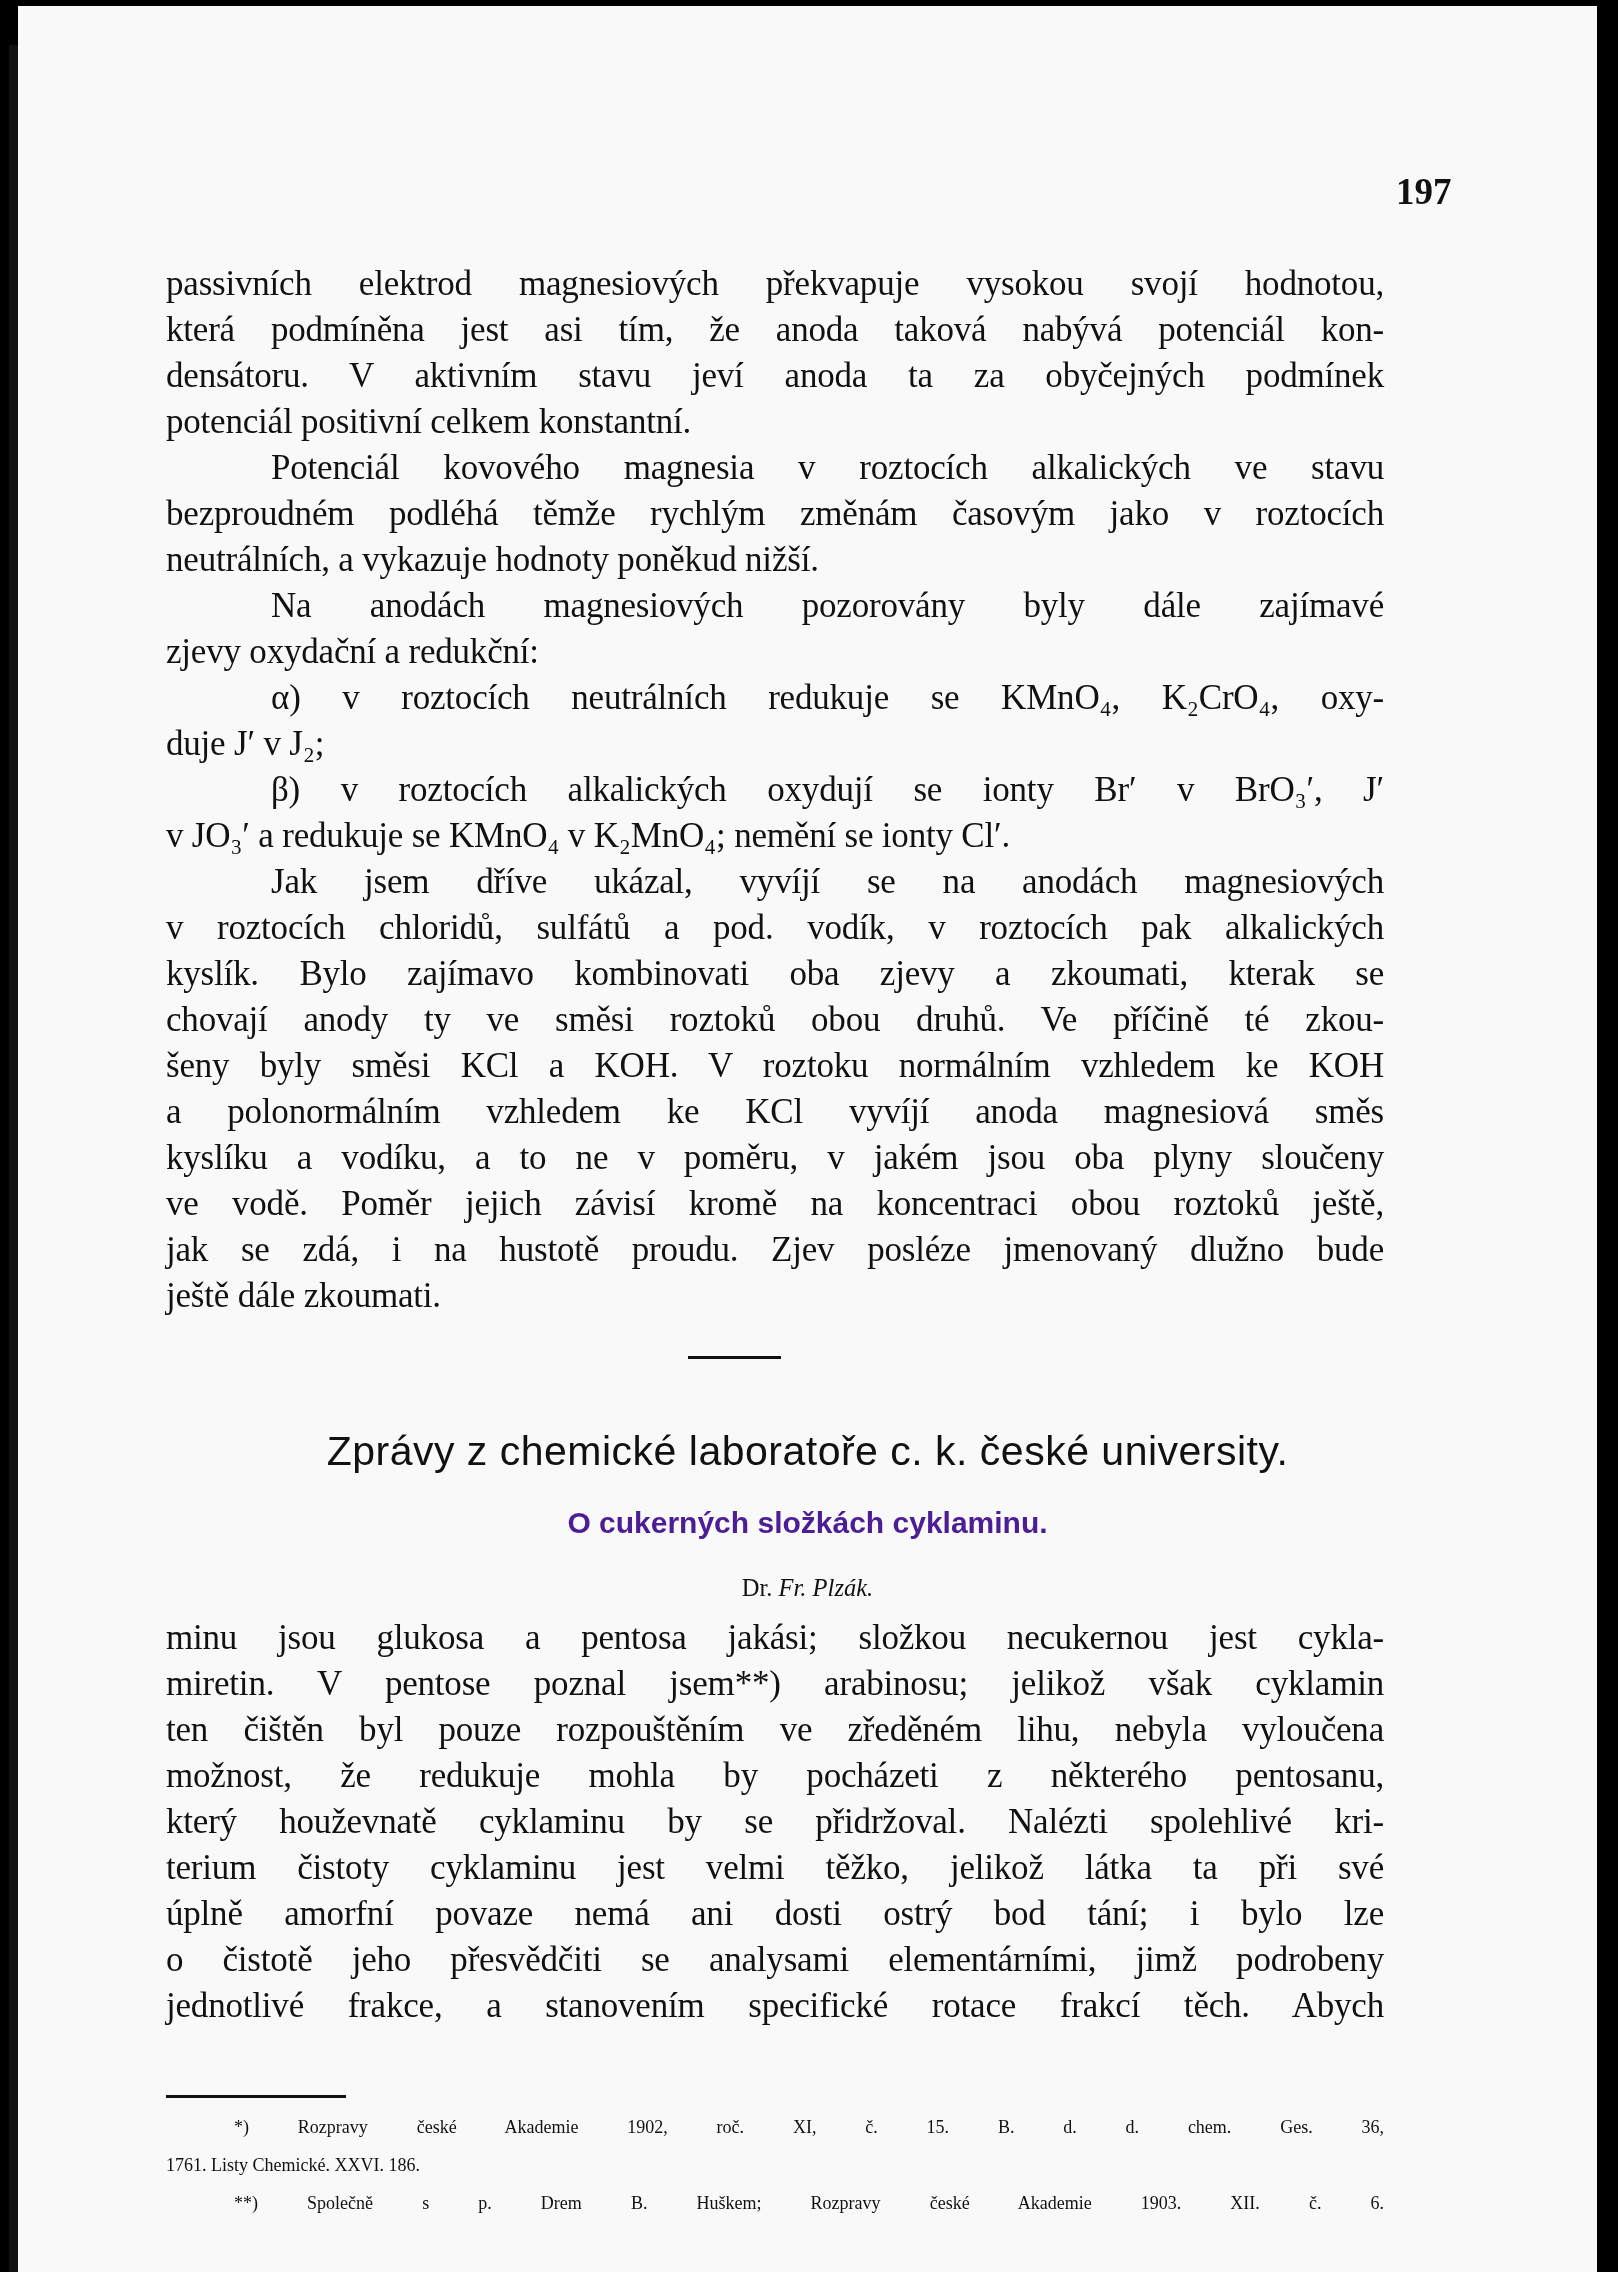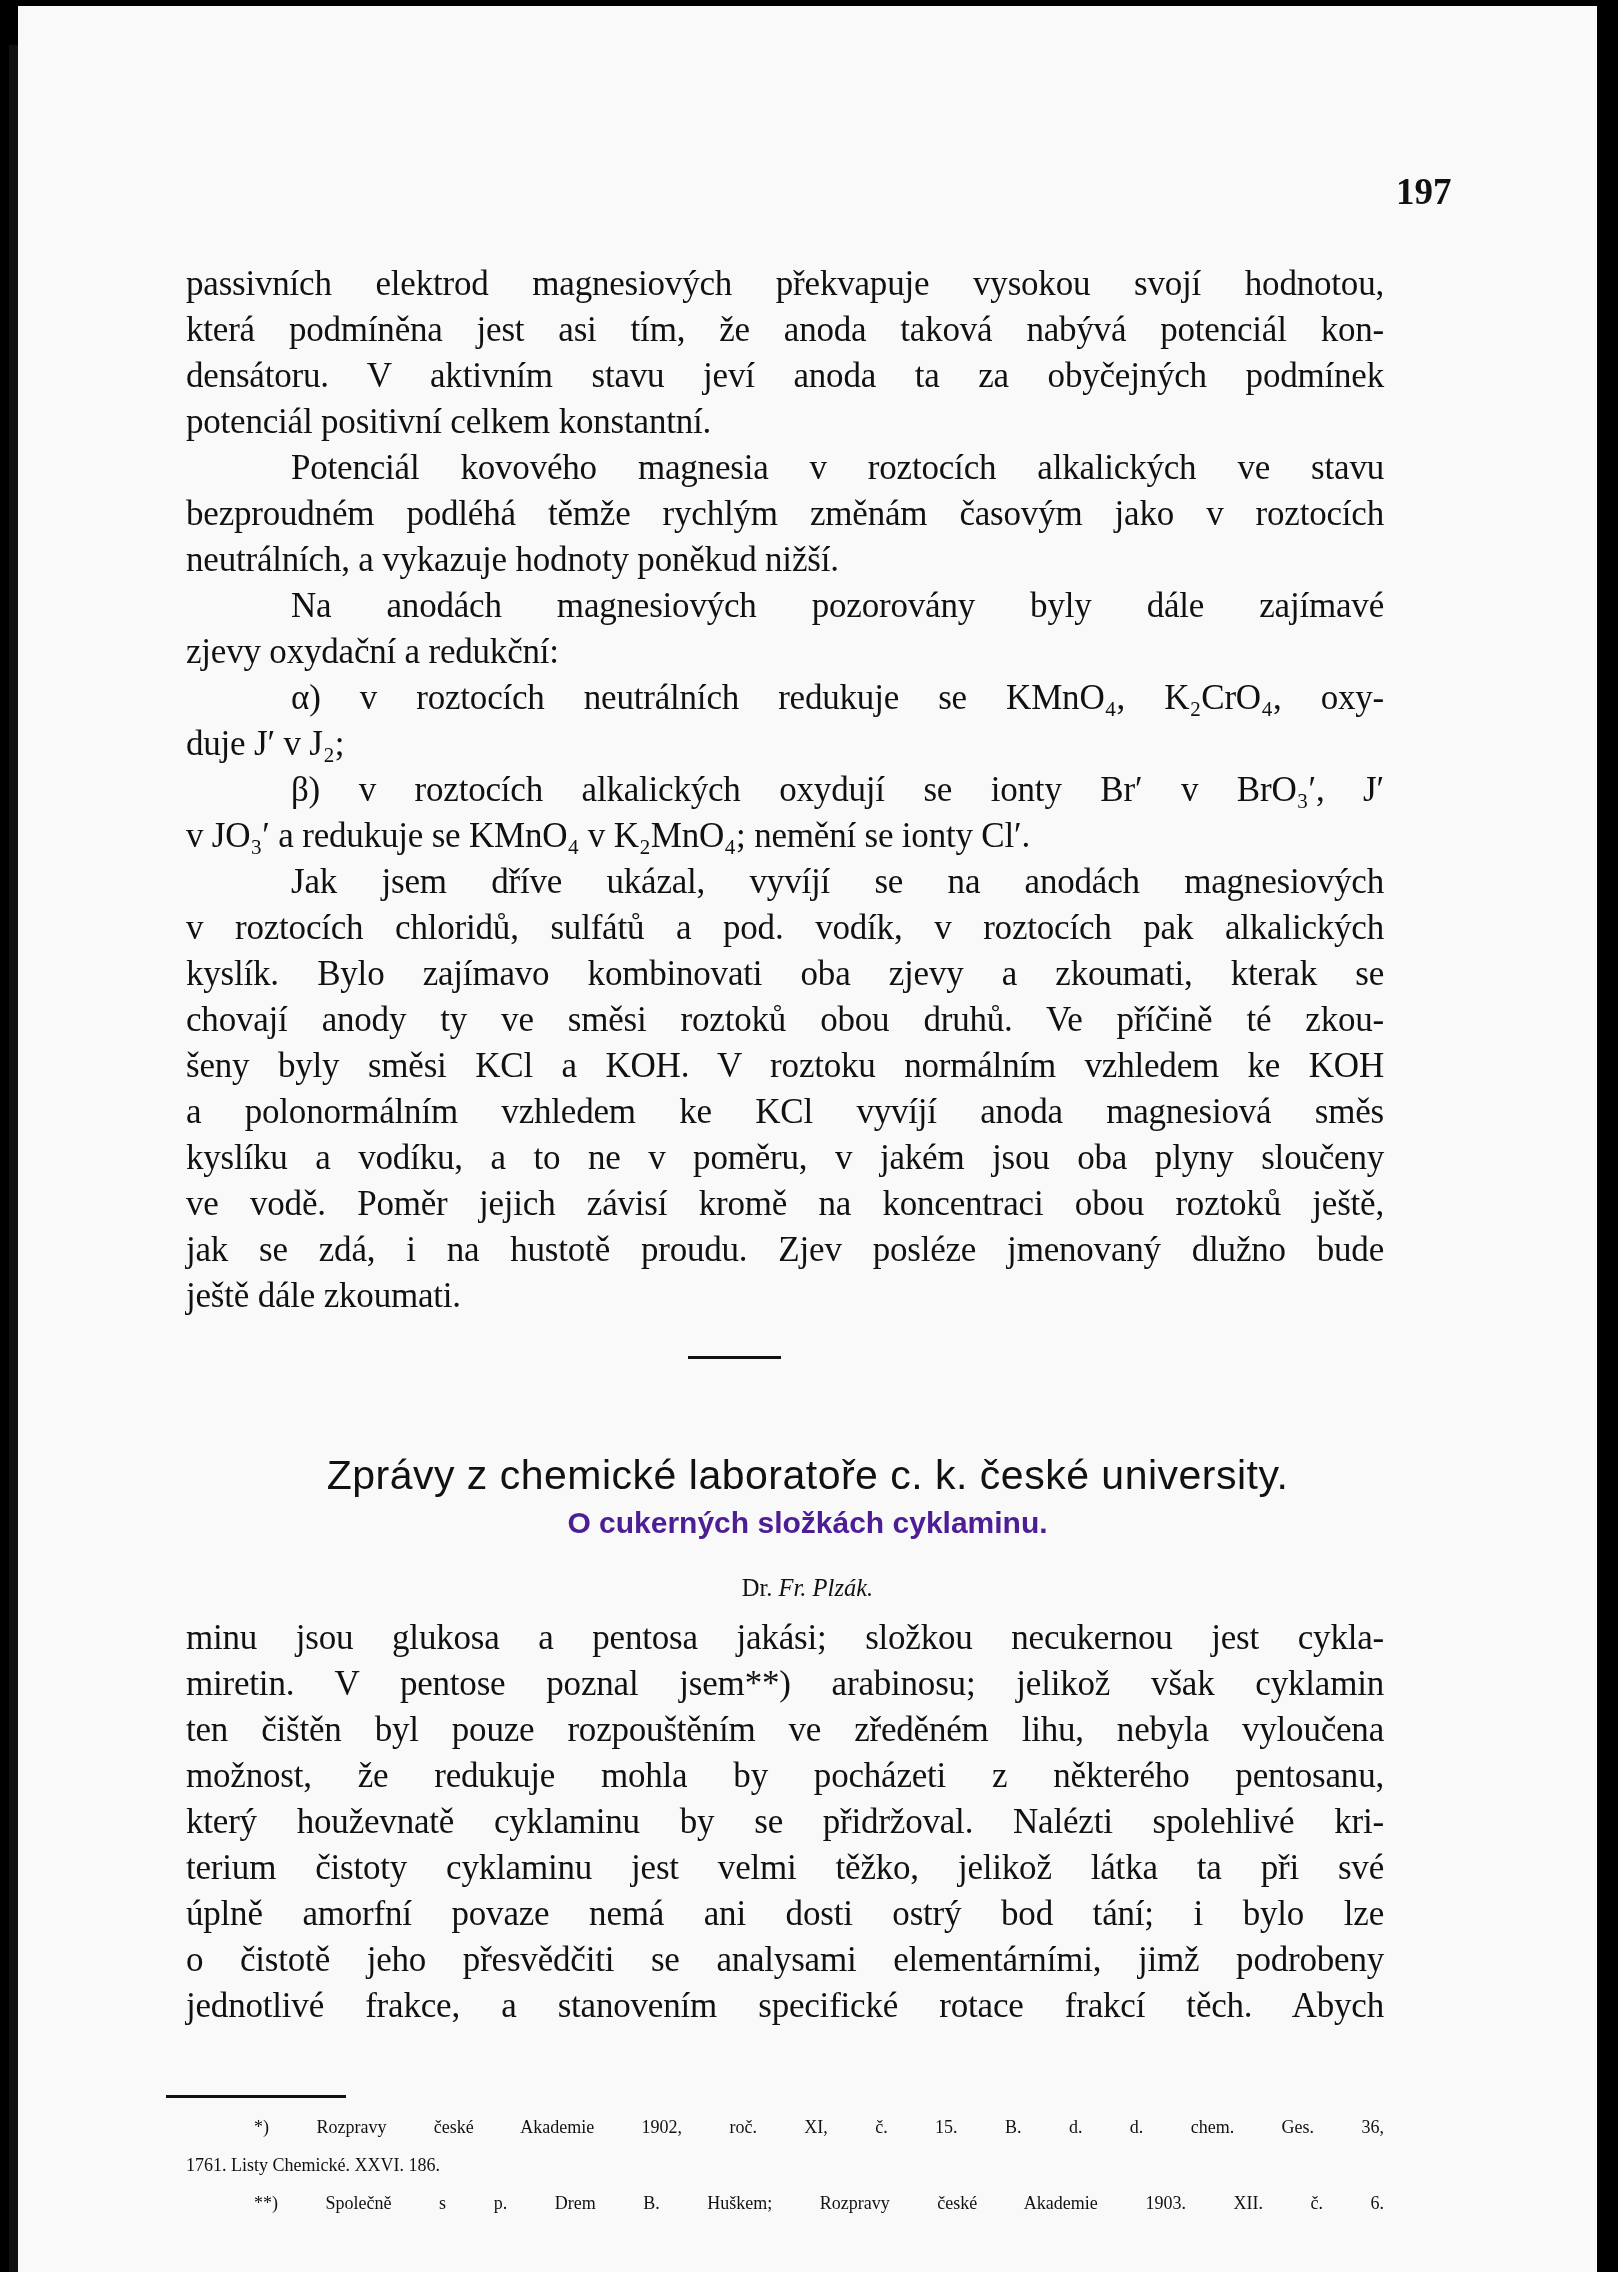--- a/index.html
+++ b/index.html
@@ -13,27 +13,27 @@
       font-family: "Liberation Serif", "DejaVu Serif", serif;
       color: #111;
       font-size: 35px;
       line-height: 46px;
       position: absolute;
       letter-spacing: -0.2px;
     }
     .page-number { position: absolute; left: 1366px; top: 164px; font-family: "Liberation Serif", serif; font-weight: bold; font-size: 37px; color: #111; margin-left: 12px; }
     .body-block { left: 148px; width: 1218px; }
     .p { margin: 0; text-align: justify; text-align-last: left; }
-    .line { display: block; white-space: nowrap; text-align: justify; text-align-last: justify; margin-left: 20px; }
+    .line { display: block; white-space: nowrap; text-align: justify; text-align-last: justify; }
     .line.last { text-align-last: left; }
     .line.ind { padding-left: 105px; }
     .rule-center { position: absolute; left: 670px; top: 1350px; width: 93px; height: 2.3px; background: #111; }
     .section-title {
       position: absolute; left: 0; width: 1579px; top: 1422px; text-align: center;
-      font-family: "Liberation Sans", "DejaVu Sans", sans-serif; font-size: 41px; color: #111; letter-spacing: 0.5px; margin-top: 24px;
+      font-family: "Liberation Sans", "DejaVu Sans", sans-serif; font-size: 41px; color: #111; letter-spacing: 0.5px;
     }
     .article-title {
       position: absolute; left: 0; width: 1579px; top: 1500px; text-align: center;
       font-family: "Liberation Sans", "DejaVu Sans", sans-serif; font-weight: bold; font-size: 30px; color: #4c1d95;
     }
     .author {
       position: absolute; left: 0; width: 1579px; top: 1568px; text-align: center;
       font-family: "Liberation Serif", serif; font-size: 24.5px; color: #111;
     }
     .author i { font-style: italic; }

